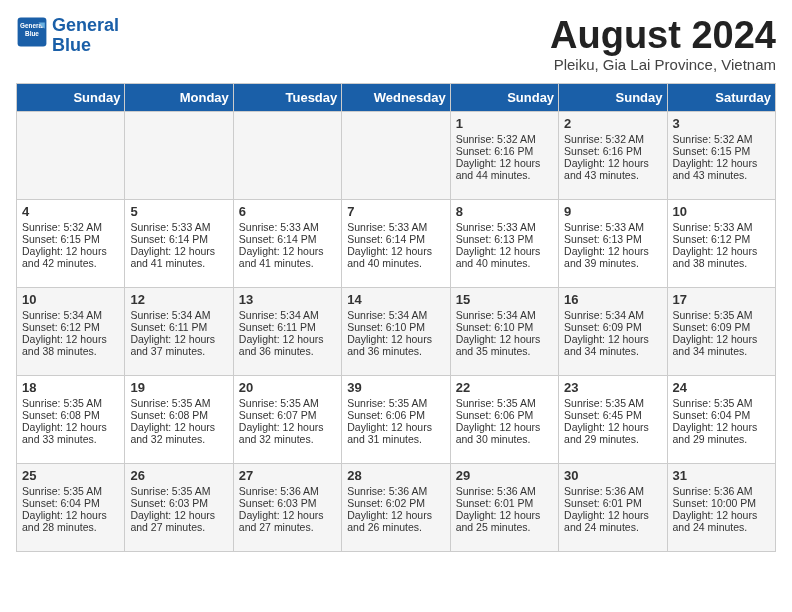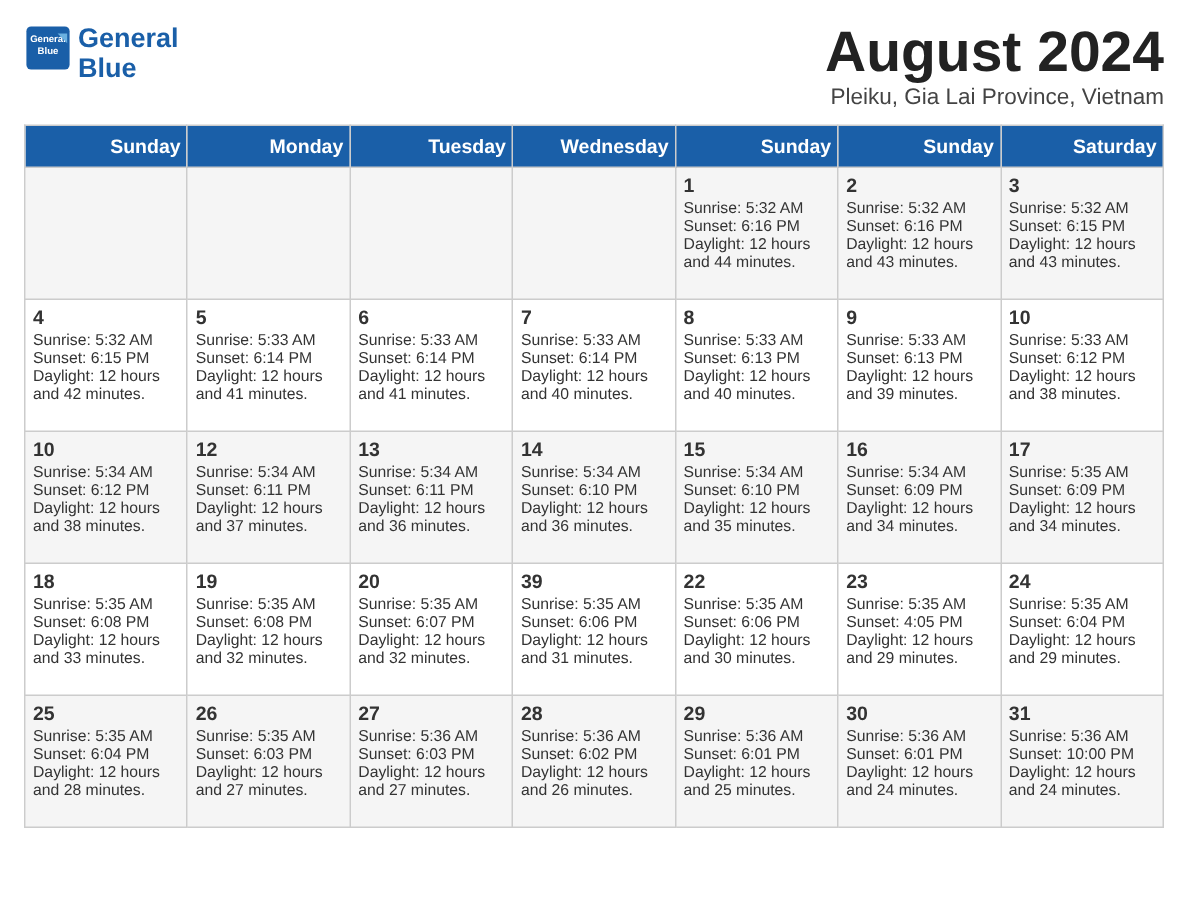--- a/index.html
+++ b/index.html
@@ -261,21 +261,21 @@
         </td>
         <td>
           <span class="day-number">22</span>
           <div>Sunrise: 5:35 AM</div>
           <div>Sunset: 6:06 PM</div>
           <div>Daylight: 12 hours and 30 minutes.</div>
         </td>
         <td>
           <span class="day-number">23</span>
           <div>Sunrise: 5:35 AM</div>
-          <div>Sunset: 4:05 PM</div>
+          <div>Sunset: 6:45 PM</div>
           <div>Daylight: 12 hours and 29 minutes.</div>
         </td>
         <td>
           <span class="day-number">24</span>
           <div>Sunrise: 5:35 AM</div>
           <div>Sunset: 6:04 PM</div>
           <div>Daylight: 12 hours and 29 minutes.</div>
         </td>
       </tr>
       <tr>

